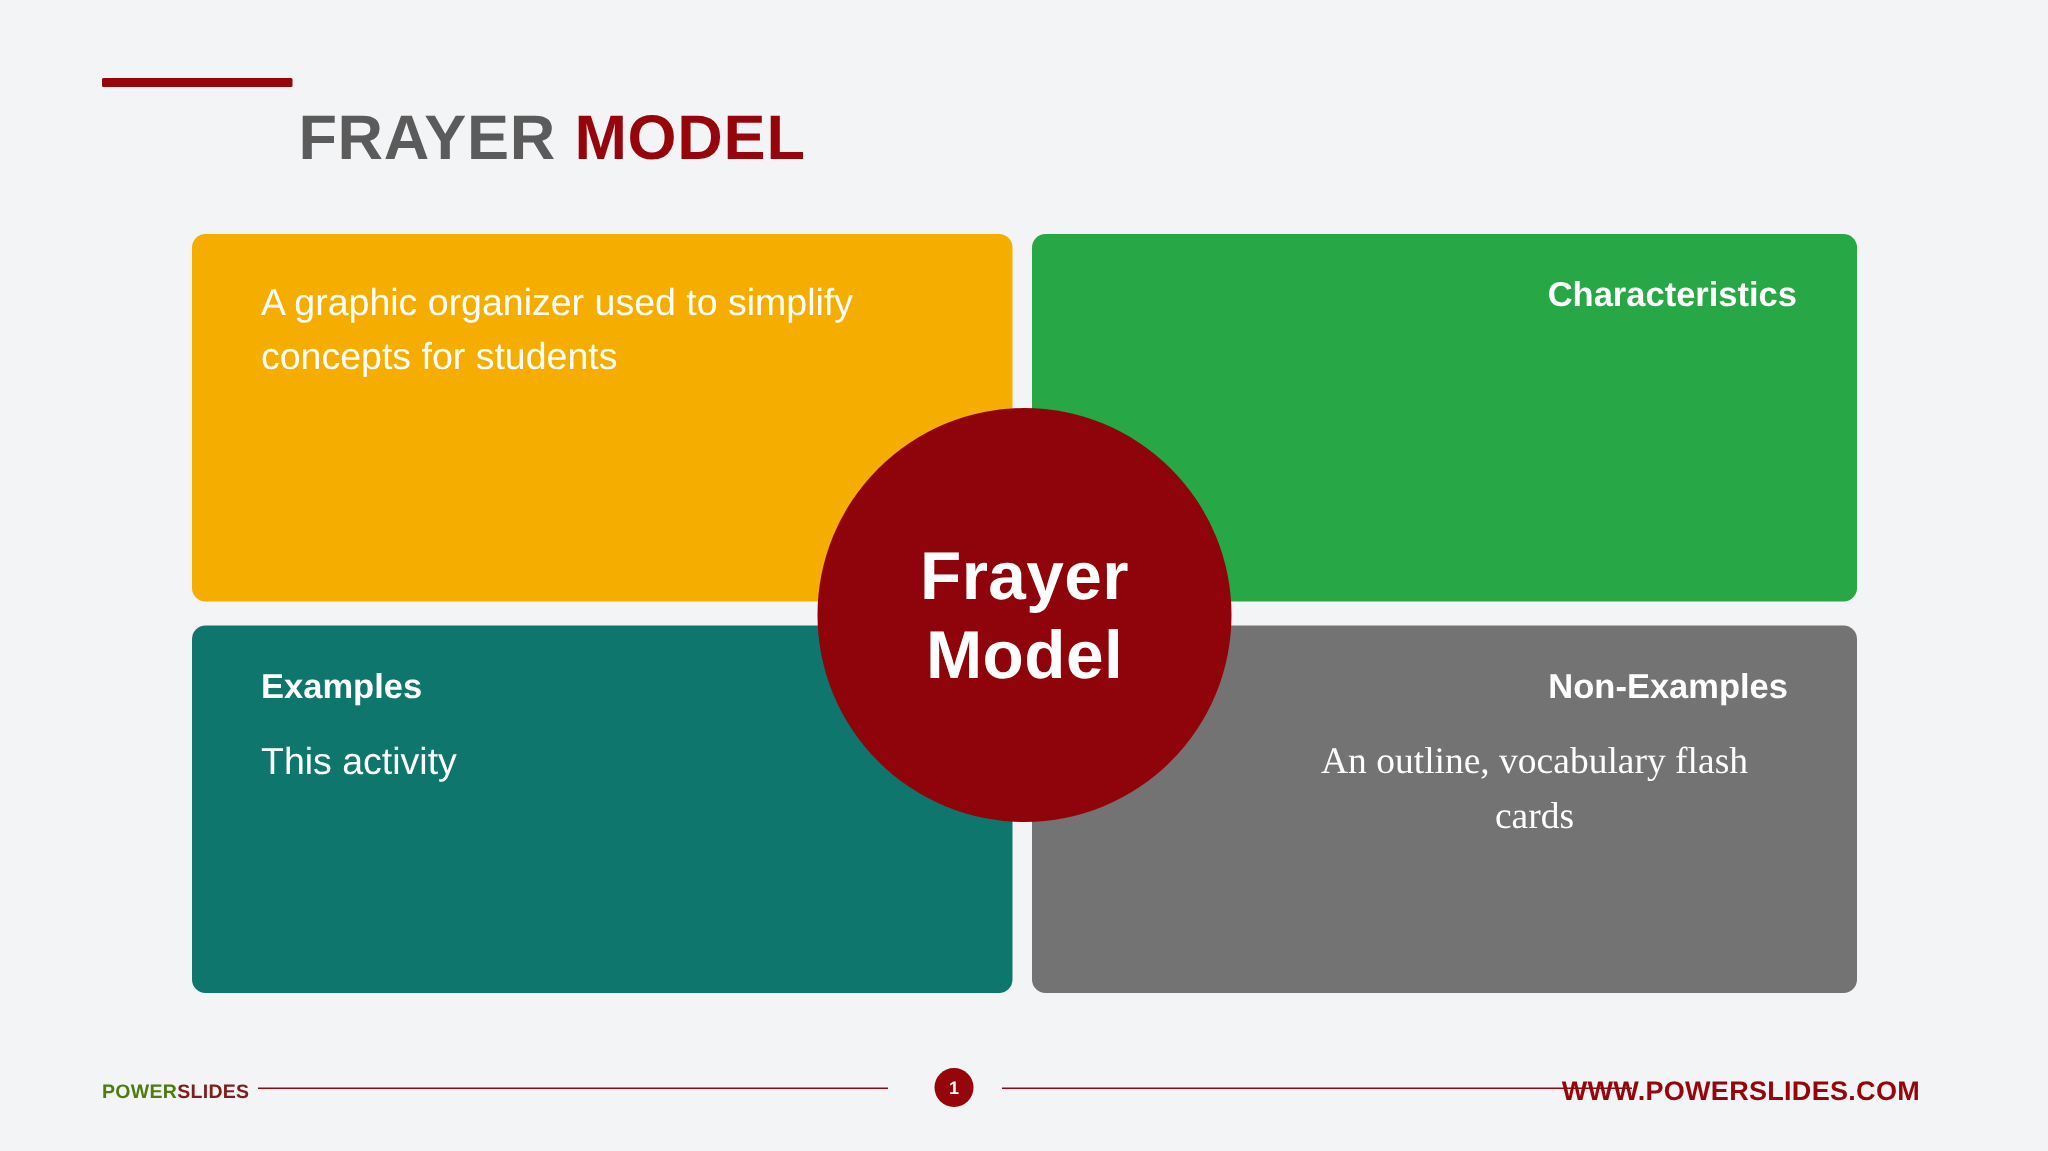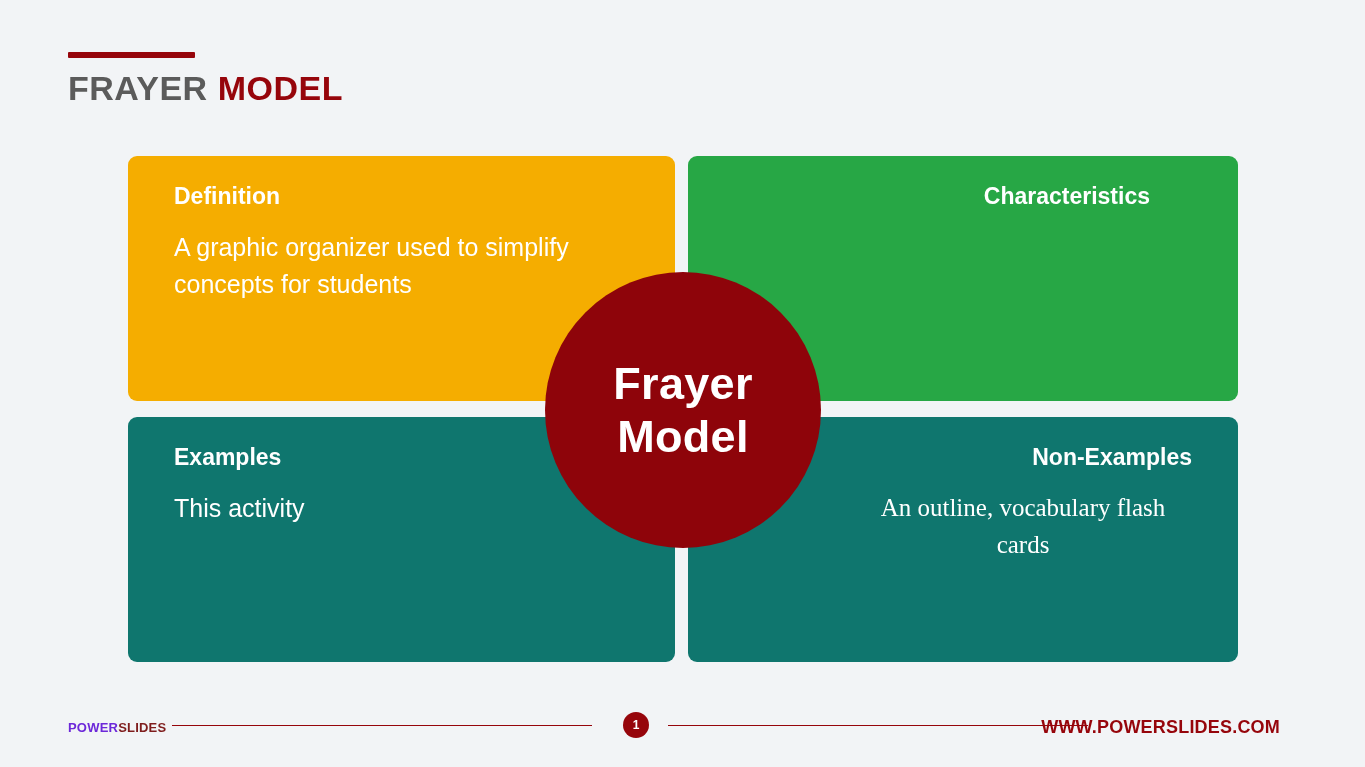--- a/index.html
+++ b/index.html
@@ -23,25 +23,26 @@
     width: 600px;
   }
   #title-rule {
     width: 127px;
     height: 6px;
     background: #96050b;
     border-radius: 1px;
   }
   #page-title {
     margin-top: 13px;
-    font-size: 34px;
+    font-size: 42px;
     font-weight: bold;
     letter-spacing: 0.5px;
     line-height: 1;
     white-space: nowrap;
+    text-align: center;
   }
   #page-title .t-dark { color: #5b5b5b; }
   #page-title .t-red  { color: #96050b; }
 
   
   #matrix {
     position: absolute;
     left: 128px;
     top: 156px;
     width: 1110px;
@@ -49,42 +50,42 @@
   }
   .quad {
     position: absolute;
     border-radius: 9px;
     box-sizing: border-box;
     overflow: hidden;
   }
   .quad-tl { left: 0;     top: 0;     width: 547px; height: 245px; background: #f5ad00; }
   .quad-tr { left: 560px; top: 0;     width: 550px; height: 245px; background: #27a745; }
   .quad-bl { left: 0;     top: 261px; width: 547px; height: 245px; background: #0f766e; }
-  .quad-br { left: 560px; top: 261px; width: 550px; height: 245px; background: #0f766e; }
+  .quad-br { left: 560px; top: 261px; width: 550px; height: 245px; background: #737373; }
 
   .quad-inner {
     padding: 28px 46px 0 46px;
     color: #ffffff;
   }
   .quad-heading {
     font-size: 23px;
     font-weight: bold;
     line-height: 1.1;
     margin: 0 0 20px 0;
   }
   .quad-body {
     font-size: 25px;
     line-height: 1.45;
     margin: 0;
     font-weight: normal;
   }
   .align-left  { text-align: left; }
   .align-right { text-align: right; }
 
-  .quad-tr .quad-inner { padding-right: 88px; }
+  .quad-tr .quad-inner { padding-right: 40px; }
   .quad-br .quad-inner { padding-right: 46px; }
   .quad-br .quad-body  { text-align: center; padding-left: 120px; font-family: Liberation Serif, serif; }
 
   
   #center-circle {
     position: absolute;
     left: 545px;
     top: 272px;
     width: 276px;
     height: 276px;
@@ -116,21 +117,21 @@
     align-items: center;
   }
   #footer-logo {
     position: absolute;
     left: 68px;
     font-size: 13px;
     font-weight: bold;
     letter-spacing: 0.2px;
     white-space: nowrap;
   }
-  #footer-logo .l-dark { color: #6d28d9; }
+  #footer-logo .l-dark { color: #4d7c0f; }
   #footer-logo .l-red  { color: #7f1d1d; text-align: center; }
 
   .footer-line {
     position: absolute;
     height: 1px;
     background: #96050b;
     top: 13px;
   }
   #footer-line-left  { left: 172px; width: 420px; }
   #footer-line-right { left: 668px; width: 420px; }
@@ -168,21 +169,20 @@
   <div id="title-rule"></div>
   <div id="page-title">
     <span class="t-dark">FRAYER </span><span class="t-red">MODEL</span>
   </div>
 </div>
 
 <div id="matrix">
 
   <div class="quad quad-tl">
     <div class="quad-inner">
-      <div class="quad-heading align-left">Definition</div>
       <div class="quad-body align-left">A graphic organizer used to simplify concepts for students</div>
     </div>
   </div>
 
   <div class="quad quad-tr">
     <div class="quad-inner">
       <div class="quad-heading align-right">Characteristics</div>
     </div>
   </div>
 

